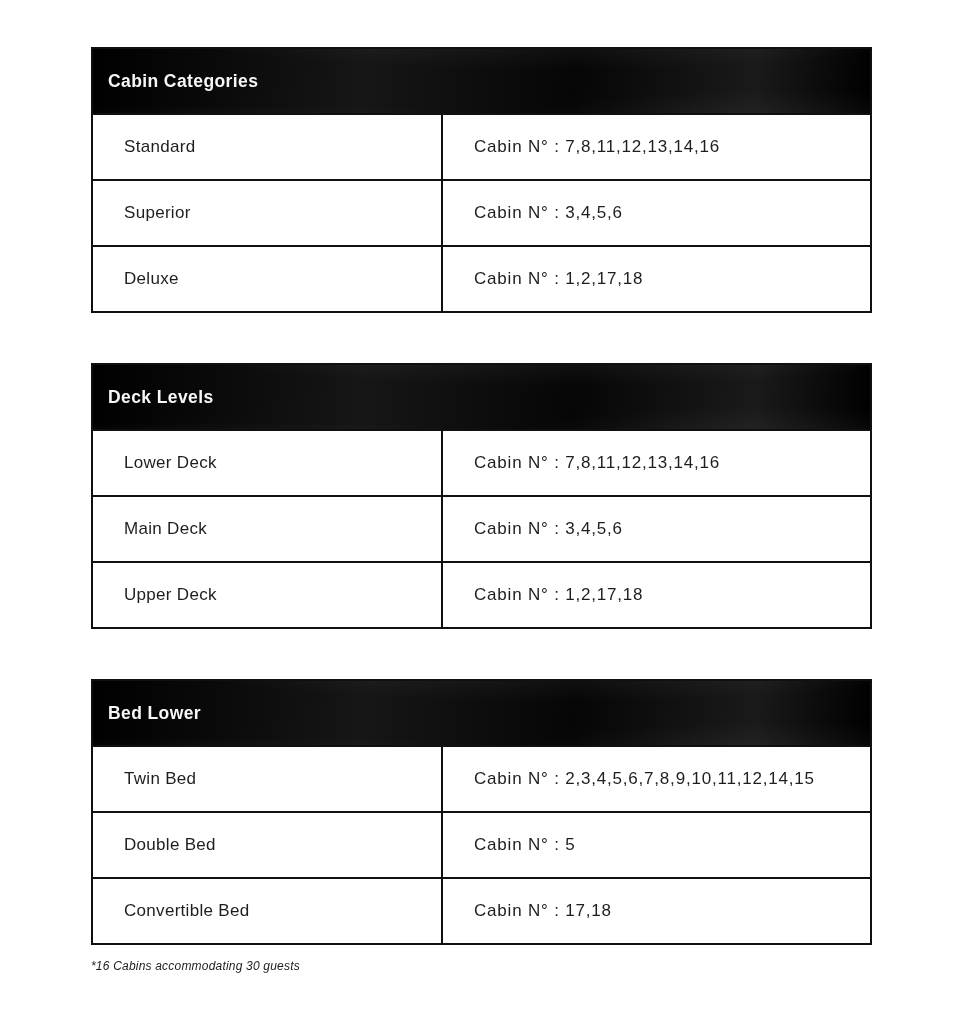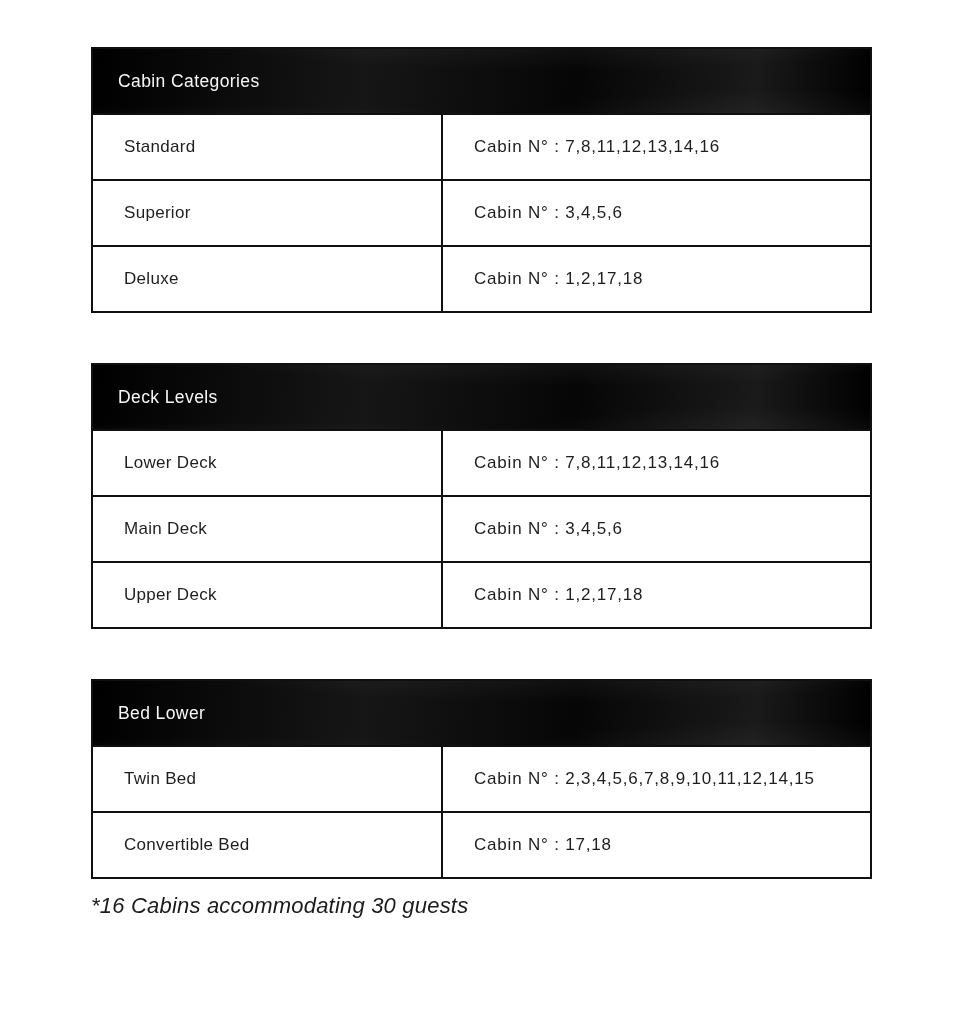--- a/index.html
+++ b/index.html
@@ -29,23 +29,22 @@
     background:
       radial-gradient(120% 150% at 18% 170%, rgba(255,255,255,0.13) 0%, rgba(255,255,255,0) 55%),
       radial-gradient(95% 130% at 60% -45%, rgba(255,255,255,0.09) 0%, rgba(255,255,255,0) 60%),
       radial-gradient(70% 120% at 88% 130%, rgba(255,255,255,0.07) 0%, rgba(255,255,255,0) 55%),
       linear-gradient(95deg, #000000 0%, #161616 35%, #060606 62%, #1a1a1a 85%, #000000 100%);
     background-color: #000000;
   }
   .table-title {
     color: #f7f7f7;
     font-size: 17.5px;
-    font-weight: 400;
+    font-weight: 700;
     letter-spacing: 0.4px;
-    margin-left: 10px;
   }
   .row {
     display: flex;
     height: 66px;
     border-top: 2px solid #101010;
     background: #ffffff;
   }
   .cell {
     display: flex;
     align-items: center;
@@ -60,21 +59,21 @@
     letter-spacing: 0.3px;
   }
   .value-cell {
     flex: 1 1 auto;
     letter-spacing: 0.8px;
     border-radius: 25px;
   }
   .footnote {
     margin-top: -36px; 
     padding-top: 0;
-    font-size: 22px;
+    font-size: 12px;
     font-style: italic;
     color: #1c1c1c;
     letter-spacing: 0.2px;
   }
 </style>
 </head>
 <body>
 
 <div class="page">
 
@@ -116,20 +115,24 @@
 
   <section class="table-block">
     <div class="table-header">
       <span class="table-title">Bed Lower</span>
     </div>
     <div class="row">
       <div class="cell label-cell">Twin Bed</div>
       <div class="cell value-cell">Cabin N° : 2,3,4,5,6,7,8,9,10,11,12,14,15</div>
     </div>
     <div class="row">
+      <div class="cell label-cell">Double Bed</div>
+      <div class="cell value-cell">Cabin N° : 5</div>
+    </div>
+    <div class="row">
       <div class="cell label-cell">Convertible Bed</div>
       <div class="cell value-cell">Cabin N° : 17,18</div>
     </div>
   </section>
 
   <p class="footnote">*16 Cabins accommodating 30 guests</p>
 
 </div>
 
 </body></html>

